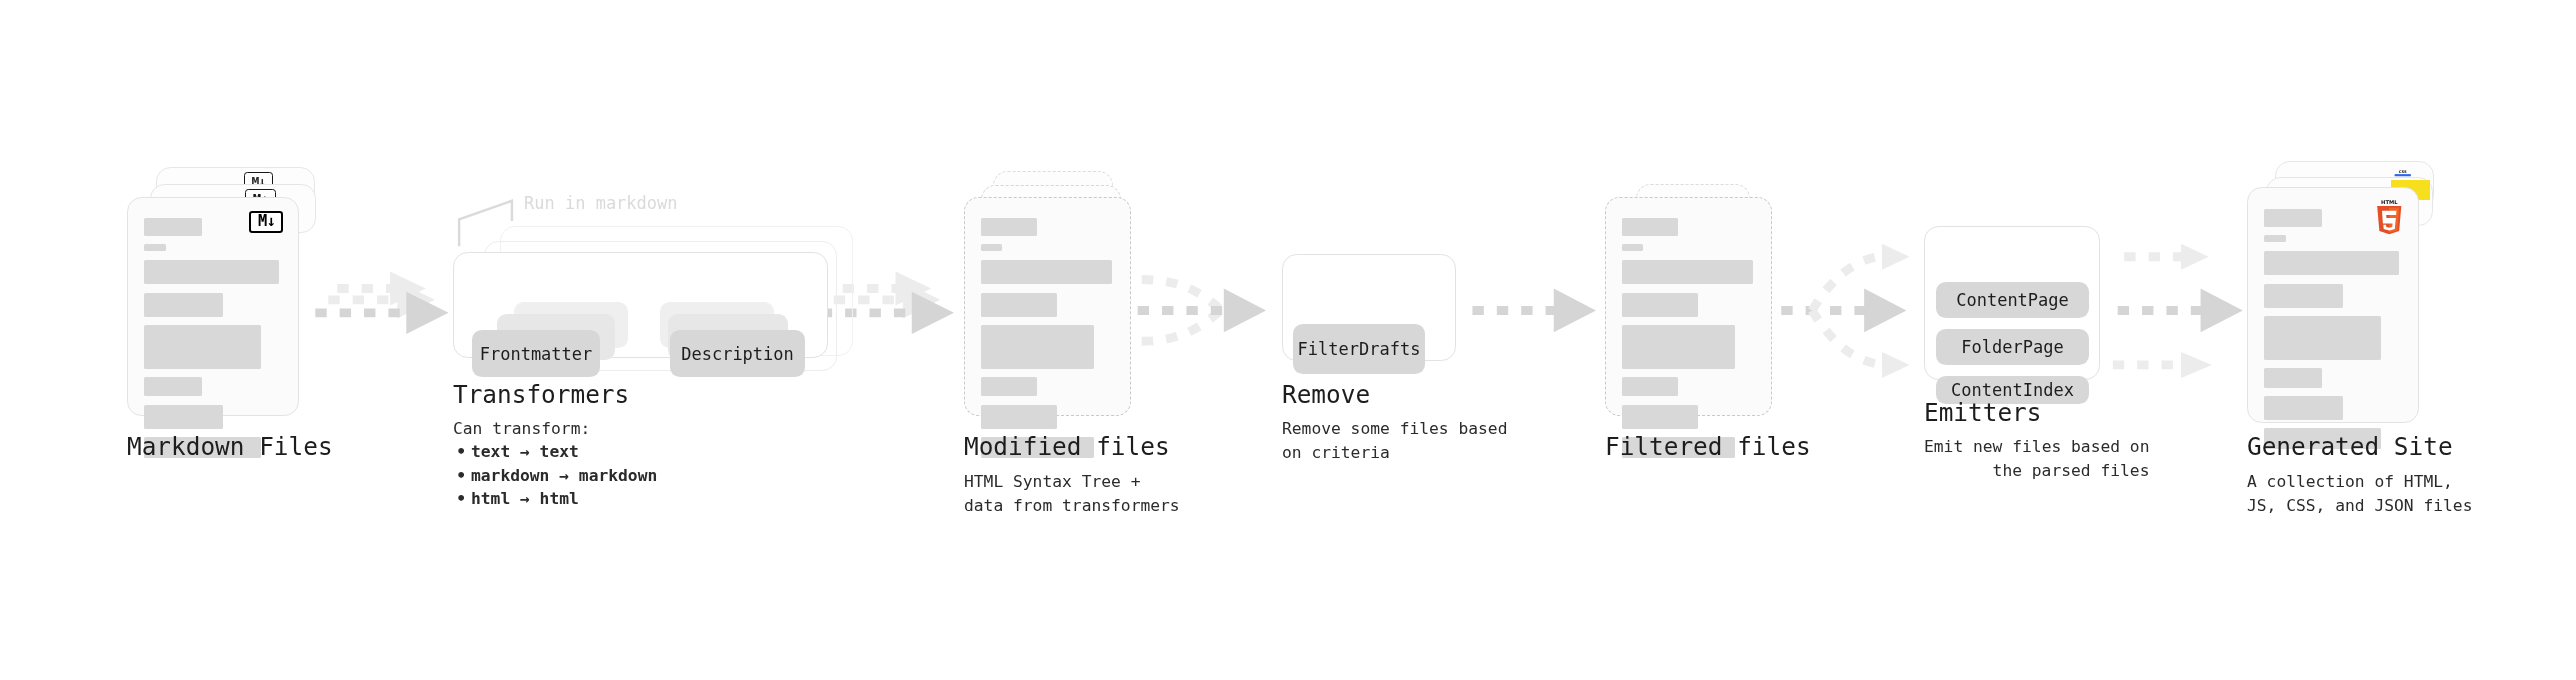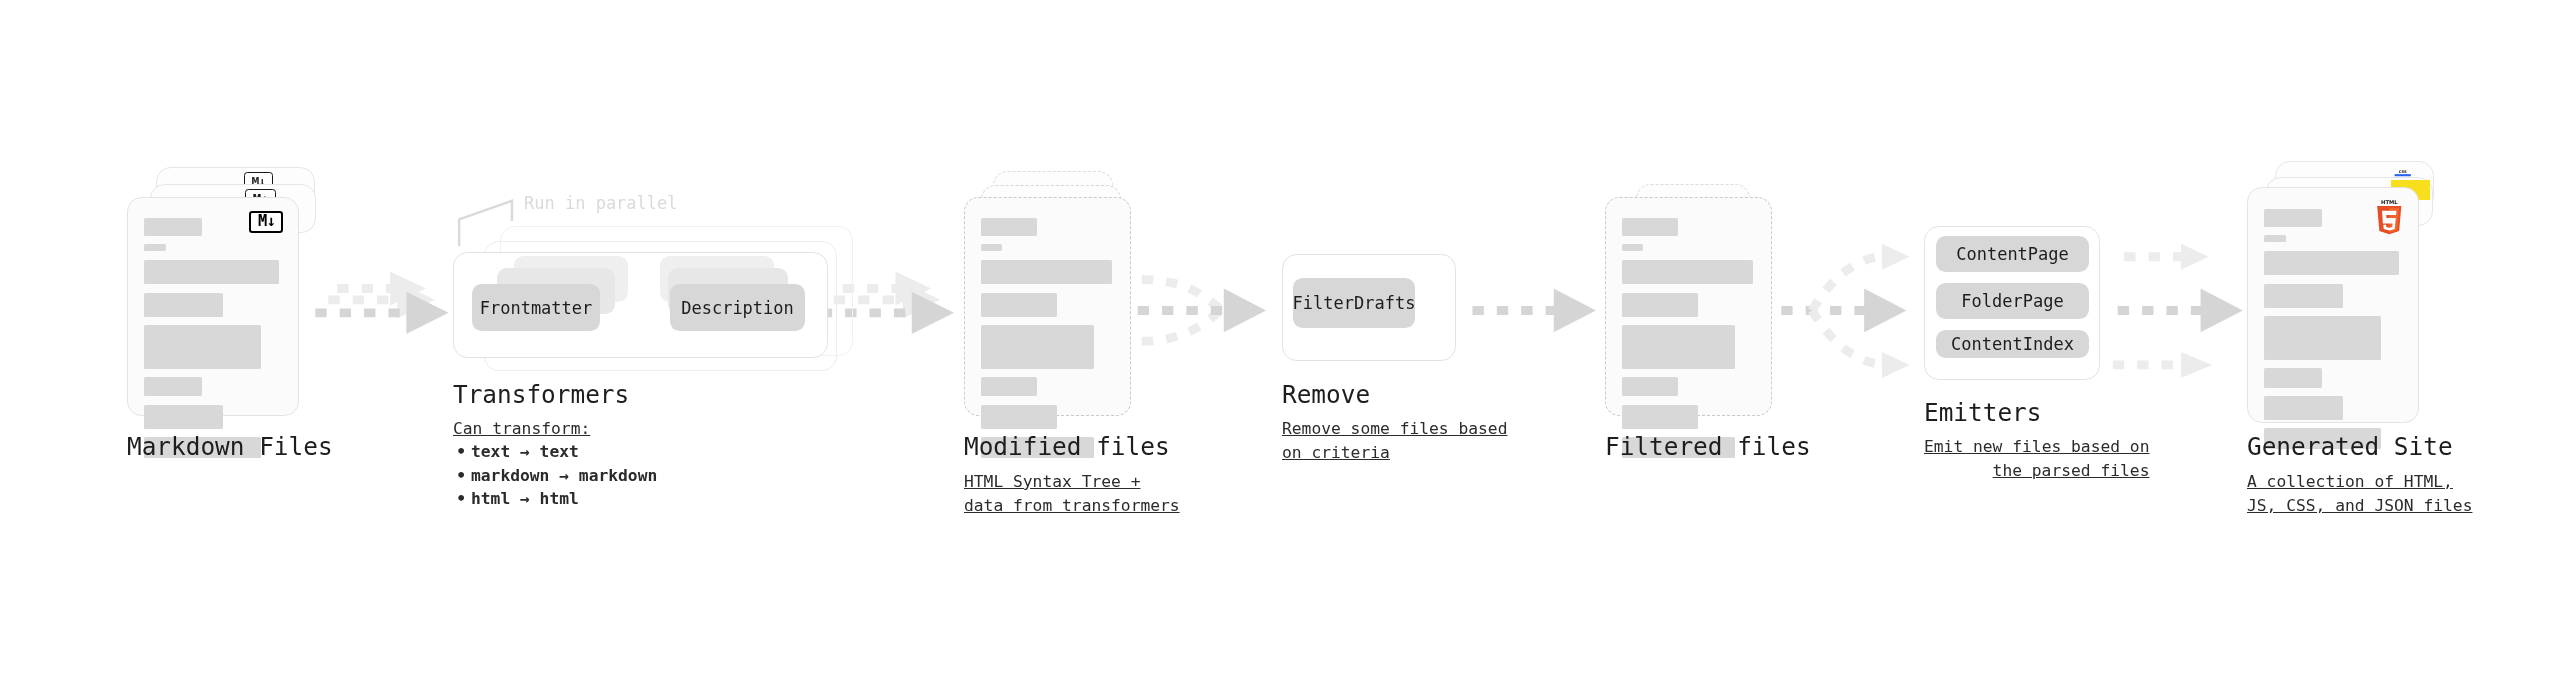--- a/index.html
+++ b/index.html
@@ -46,21 +46,20 @@
     color: #1d1d1d;
     letter-spacing: 0px;
     white-space: nowrap;
   }
   .subtitle {
     position: absolute;
     font-size: 16.3px;
     line-height: 23.6px;
     color: #2b2b2b;
     white-space: pre-line;
-    text-decoration: underline;
   }
   .bullets {
     position: absolute;
     font-size: 16.3px;
     line-height: 23.6px;
     color: #2b2b2b;
     list-style: none;
   }
   .bullets li { padding-left: 18px; position: relative; font-weight: bold; }
   .bullets li::before {
@@ -78,20 +77,21 @@
   }
   .groupbox.ghosted { border-color: #efefef; background: transparent; }
   .chip {
     position: absolute;
     background: #d7d7d7;
     border-radius: 9.8px;
     color: #1d1d1d;
     font-size: 17px;
     display: flex; align-items: center; justify-content: center;
     white-space: nowrap;
+    margin-top: 46px;
   }
   .chip.ghost1 { background: #e7e7e7; color: transparent; }
   .chip.ghost2 { background: #efefef; color: transparent; }
 
   
   .md-badge {
     position: absolute;
     width: 34px; height: 22px;
     border: 2.4px solid #000;
     border-radius: 3.3px;
@@ -210,21 +210,21 @@
           <div class="bar" style="position: absolute; left: 0px; top: 159px; width: 42%; height: 19.5px;"></div>
           <div class="bar" style="position: absolute; left: 0px; top: 187px; width: 57%; height: 24.4px;"></div>
           <div class="bar" style="position: absolute; left: 0px; top: 219px; width: 85%; height: 21px;"></div>
         </div>
     </div>
 
     <div class="title" style="left:127px; top:432px;">Markdown Files</div>
   </div>
 
   <div>
-    <div class="runlabel" style="left:524px; top:193px;">Run in parallel</div>
+    <div class="runlabel" style="left:524px; top:193px;">Run in markdown</div>
 
     <div class="groupbox ghosted" style="left:500px; top:226px; width:353px; height:130px; border-color:#f1f1f1;"></div>
     <div class="groupbox ghosted" style="left:484px; top:241px; width:353px; height:130px; border-color:#ededed;"></div>
     <div class="groupbox" style="left:453px; top:252px; width:375px; height:106px;"></div>
 
     <div class="chip ghost2" style="left:514px; top:256px; width:114px; height:46px;">Frontmatter</div>
     <div class="chip ghost1" style="left:497px; top:268px; width:118px; height:46px;">Frontmatter</div>
     <div class="chip ghost2" style="left:660px; top:256px; width:114px; height:46px;">Description</div>
     <div class="chip ghost1" style="left:668px; top:268px; width:120px; height:46px;">Description</div>
 
@@ -256,21 +256,21 @@
         </div>
     </div>
 
     <div class="title" style="left:964px; top:432px;">Modified files</div>
     <div class="subtitle" style="left:964px; top:470px;">HTML Syntax Tree +
 data from transformers</div>
   </div>
 
   <div>
     <div class="groupbox" style="left:1282px; top:254px; width:174px; height:107px;"></div>
-    <div class="chip" style="left:1293px; top:278px; width:122px; height:50px;">FilterDrafts</div>
+    <div class="chip" style="left:1293px; top:278px; width:132px; height:50px;">FilterDrafts</div>
 
     <div class="title" style="left:1282px; top:380px;">Remove</div>
     <div class="subtitle" style="left:1282px; top:417px;">Remove some files based
 on criteria</div>
   </div>
 
   <div>
     <div class="ghost dashed" style="left:1636px; top:184px; width:114px; height:39px; border-color:#dcdcdc;"></div>
     <div class="ghost dashed" style="left:1622px; top:197px; width:132px; height:39px; border-color:#d6d6d6;"></div>
     <div class="doc dashed" style="left:1605px; top:197px; width:167px; height:219px;">

